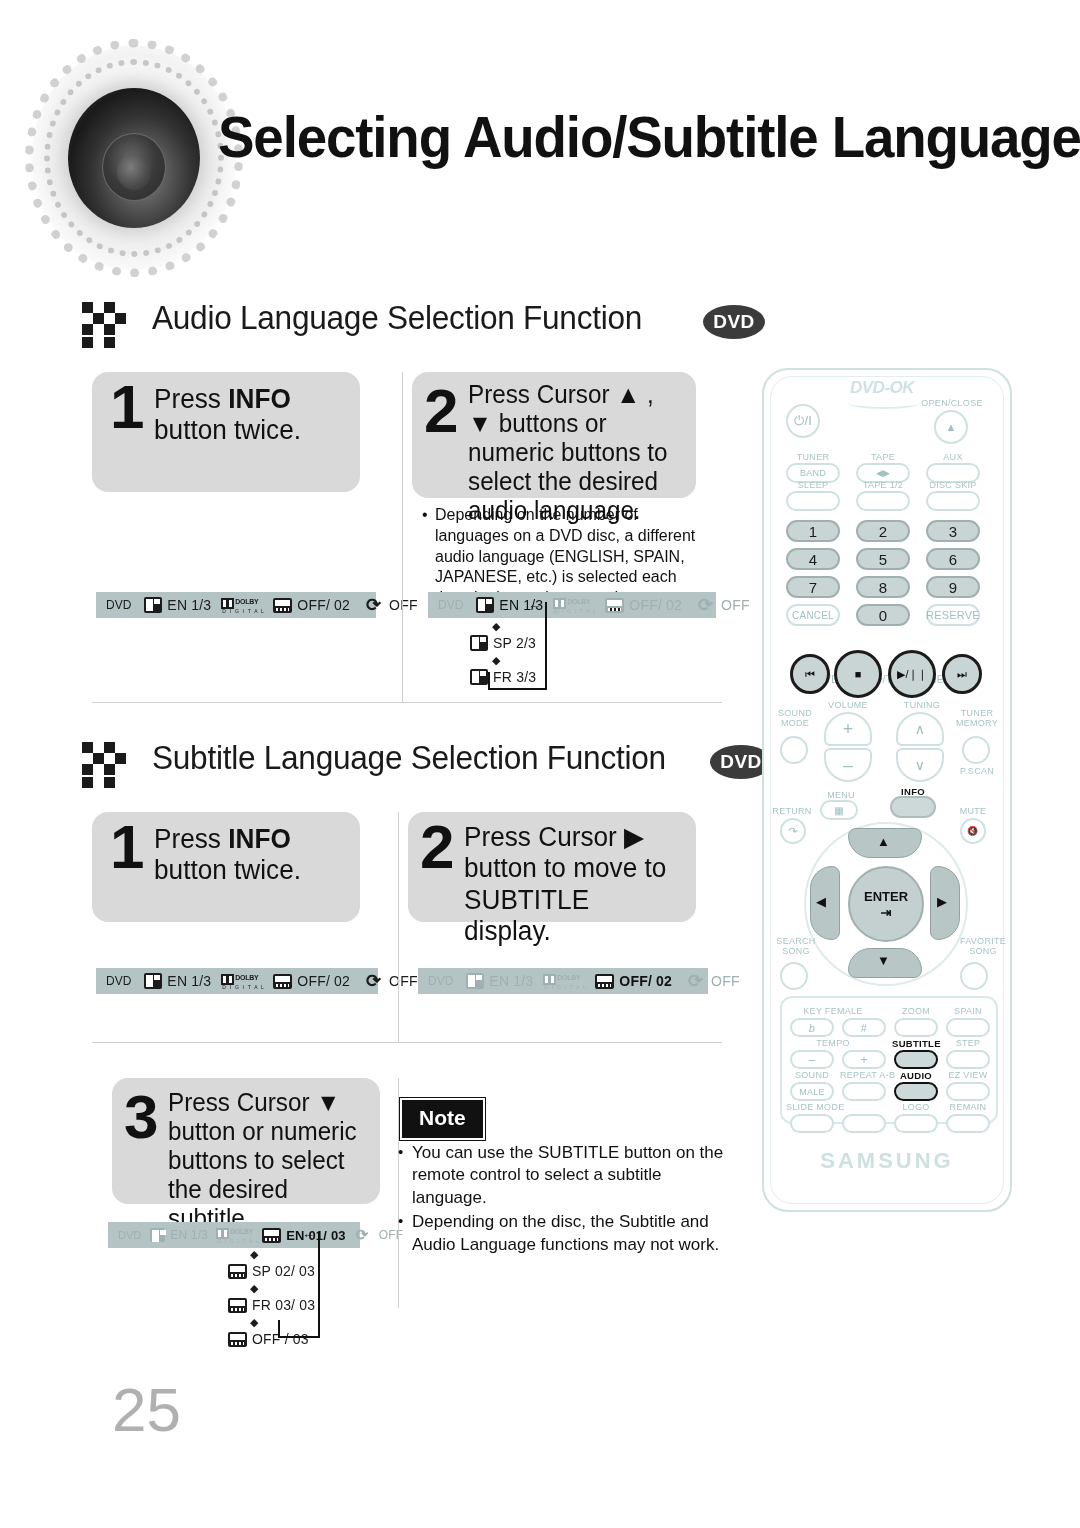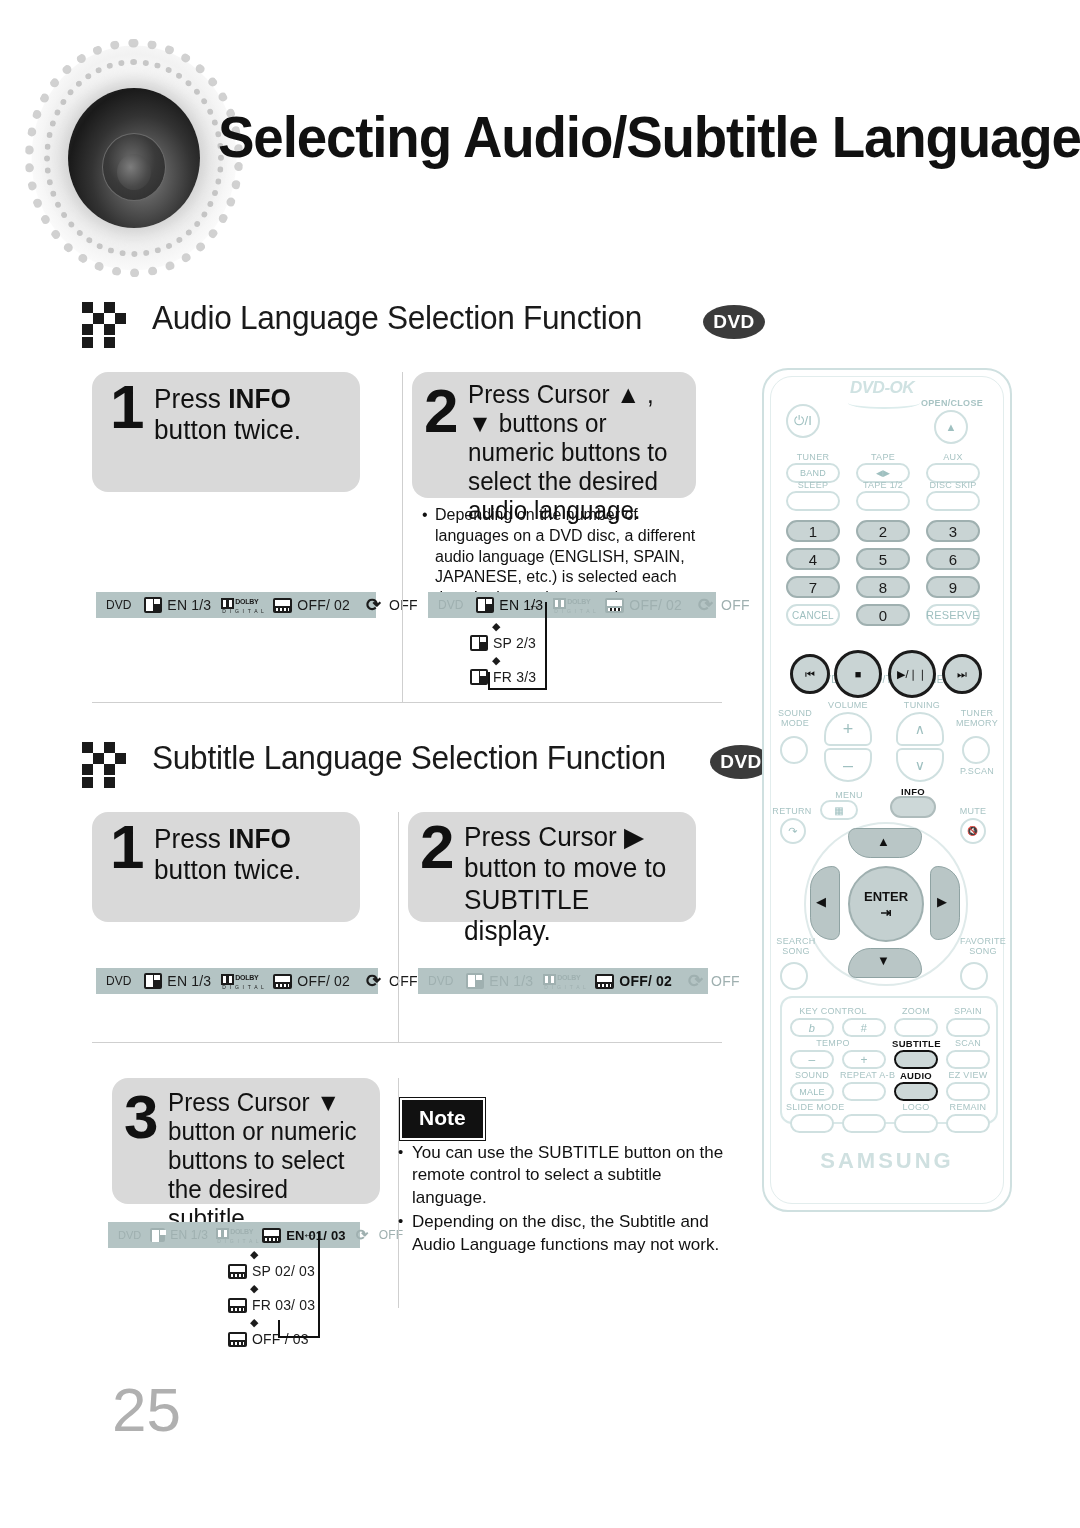--- a/index.html
+++ b/index.html
@@ -455,21 +455,21 @@
 
 <div class="pageno">25</div>
 
 <div class="remote">
   <div class="remote-in"></div>
 
   <div class="rm-logo">DVD-OK</div>
   <div class="rm-logo-arc"></div>
 
   <div class="rbtn circ" style="left:22px;top:34px;width:34px;height:34px;font-size:13px;color:#9fc0c0;">⏻/I</div>
-  <div class="rlabel" style="left:148px;top:28px;width:80px;font-weight:bold;">OPEN/CLOSE</div>
+  <div class="rlabel" style="left:148px;top:28px;width:80px;">OPEN/CLOSE</div>
   <div class="rbtn circ" style="left:170px;top:40px;width:34px;height:34px;font-size:11px;">▲</div>
 
   <div class="rlabel" style="left:16px;top:82px;width:66px;">TUNER</div>
   <div class="rbtn" style="left:22px;top:93px;width:54px;height:20px;">BAND</div>
   <div class="rlabel" style="left:86px;top:82px;width:66px;">TAPE</div>
   <div class="rbtn" style="left:92px;top:93px;width:54px;height:20px;">◀▶</div>
   <div class="rlabel" style="left:156px;top:82px;width:66px;">AUX</div>
   <div class="rbtn" style="left:162px;top:93px;width:54px;height:20px;"></div>
 
   <div class="rlabel" style="left:16px;top:110px;width:66px;">SLEEP</div>
@@ -505,21 +505,21 @@
   <div class="rbtn" style="left:132px;top:342px;width:48px;height:34px;border-radius:24px 24px 6px 6px;font-size:14px;">∧</div>
   <div class="rbtn" style="left:132px;top:378px;width:48px;height:34px;border-radius:6px 6px 24px 24px;font-size:14px;">∨</div>
   <div class="rlabel" style="left:8px;top:338px;width:46px;white-space:pre-line;line-height:1.15;">SOUND
 MODE</div>
   <div class="rbtn circ" style="left:16px;top:366px;width:28px;height:28px;"></div>
   <div class="rlabel" style="left:186px;top:338px;width:54px;white-space:pre-line;line-height:1.15;">TUNER
 MEMORY</div>
   <div class="rbtn circ" style="left:198px;top:366px;width:28px;height:28px;"></div>
   <div class="rlabel" style="left:188px;top:396px;width:50px;">P.SCAN</div>
 
-  <div class="rlabel" style="left:60px;top:420px;width:50px;">MENU</div>
+  <div class="rlabel" style="left:52px;top:420px;width:50px;">MENU</div>
   <div class="rbtn" style="left:56px;top:430px;width:38px;height:20px;font-size:10px;">▦</div>
   <div class="rlabel dk" style="left:124px;top:416px;width:50px;">INFO</div>
   <div class="rbtn gray" style="left:126px;top:426px;width:46px;height:22px;"></div>
   <div class="rlabel" style="left:6px;top:436px;width:44px;">RETURN</div>
   <div class="rbtn circ" style="left:16px;top:448px;width:26px;height:26px;font-size:11px;">↷</div>
   <div class="rlabel" style="left:186px;top:436px;width:46px;">MUTE</div>
   <div class="rbtn circ" style="left:196px;top:448px;width:26px;height:26px;font-size:9px;">🔇</div>
 
   <div class="dpad">
     <div class="ring"></div>
@@ -539,34 +539,34 @@
 
   <div class="rlabel" style="left:4px;top:566px;width:56px;white-space:pre-line;line-height:1.15;">SEARCH
 SONG</div>
   <div class="rbtn circ" style="left:16px;top:592px;width:28px;height:28px;"></div>
   <div class="rlabel" style="left:182px;top:566px;width:58px;white-space:pre-line;line-height:1.15;margin-left:8px;">FAVORITE
 SONG</div>
   <div class="rbtn circ" style="left:196px;top:592px;width:28px;height:28px;"></div>
 
   <div class="keypanel"></div>
 
-  <div class="rlabel" style="left:24px;top:636px;width:90px;">KEY CONTROL</div>
+  <div class="rlabel" style="left:24px;top:636px;width:90px;">KEY FEMALE</div>
   <div class="rbtn" style="left:26px;top:648px;width:44px;height:19px;font-size:11px;font-style:italic;">b</div>
   <div class="rbtn" style="left:78px;top:648px;width:44px;height:19px;font-size:11px;">#</div>
   <div class="rlabel" style="left:128px;top:636px;width:48px;">ZOOM</div>
   <div class="rbtn" style="left:130px;top:648px;width:44px;height:19px;"></div>
   <div class="rlabel" style="left:180px;top:636px;width:48px;">SPAIN</div>
   <div class="rbtn" style="left:182px;top:648px;width:44px;height:19px;"></div>
 
   <div class="rlabel" style="left:24px;top:668px;width:90px;">TEMPO</div>
   <div class="rbtn" style="left:26px;top:680px;width:44px;height:19px;font-size:12px;">–</div>
   <div class="rbtn" style="left:78px;top:680px;width:44px;height:19px;font-size:12px;">+</div>
   <div class="rlabel dk" style="left:128px;top:668px;width:48px;">SUBTITLE</div>
   <div class="rbtn gray" style="left:130px;top:680px;width:44px;height:19px;border:2px solid #111;"></div>
-  <div class="rlabel" style="left:180px;top:668px;width:48px;">SCAN</div>
+  <div class="rlabel" style="left:180px;top:668px;width:48px;">STEP</div>
   <div class="rbtn" style="left:182px;top:680px;width:44px;height:19px;"></div>
 
   <div class="rlabel" style="left:24px;top:700px;width:48px;">SOUND</div>
   <div class="rbtn" style="left:26px;top:712px;width:44px;height:19px;font-size:9px;">MALE</div>
   <div class="rlabel" style="left:76px;top:700px;width:48px;">REPEAT A-B</div>
   <div class="rbtn" style="left:78px;top:712px;width:44px;height:19px;"></div>
   <div class="rlabel dk" style="left:128px;top:700px;width:48px;">AUDIO</div>
   <div class="rbtn gray" style="left:130px;top:712px;width:44px;height:19px;border:2px solid #111;"></div>
   <div class="rlabel" style="left:180px;top:700px;width:48px;">EZ VIEW</div>
   <div class="rbtn" style="left:182px;top:712px;width:44px;height:19px;"></div>

